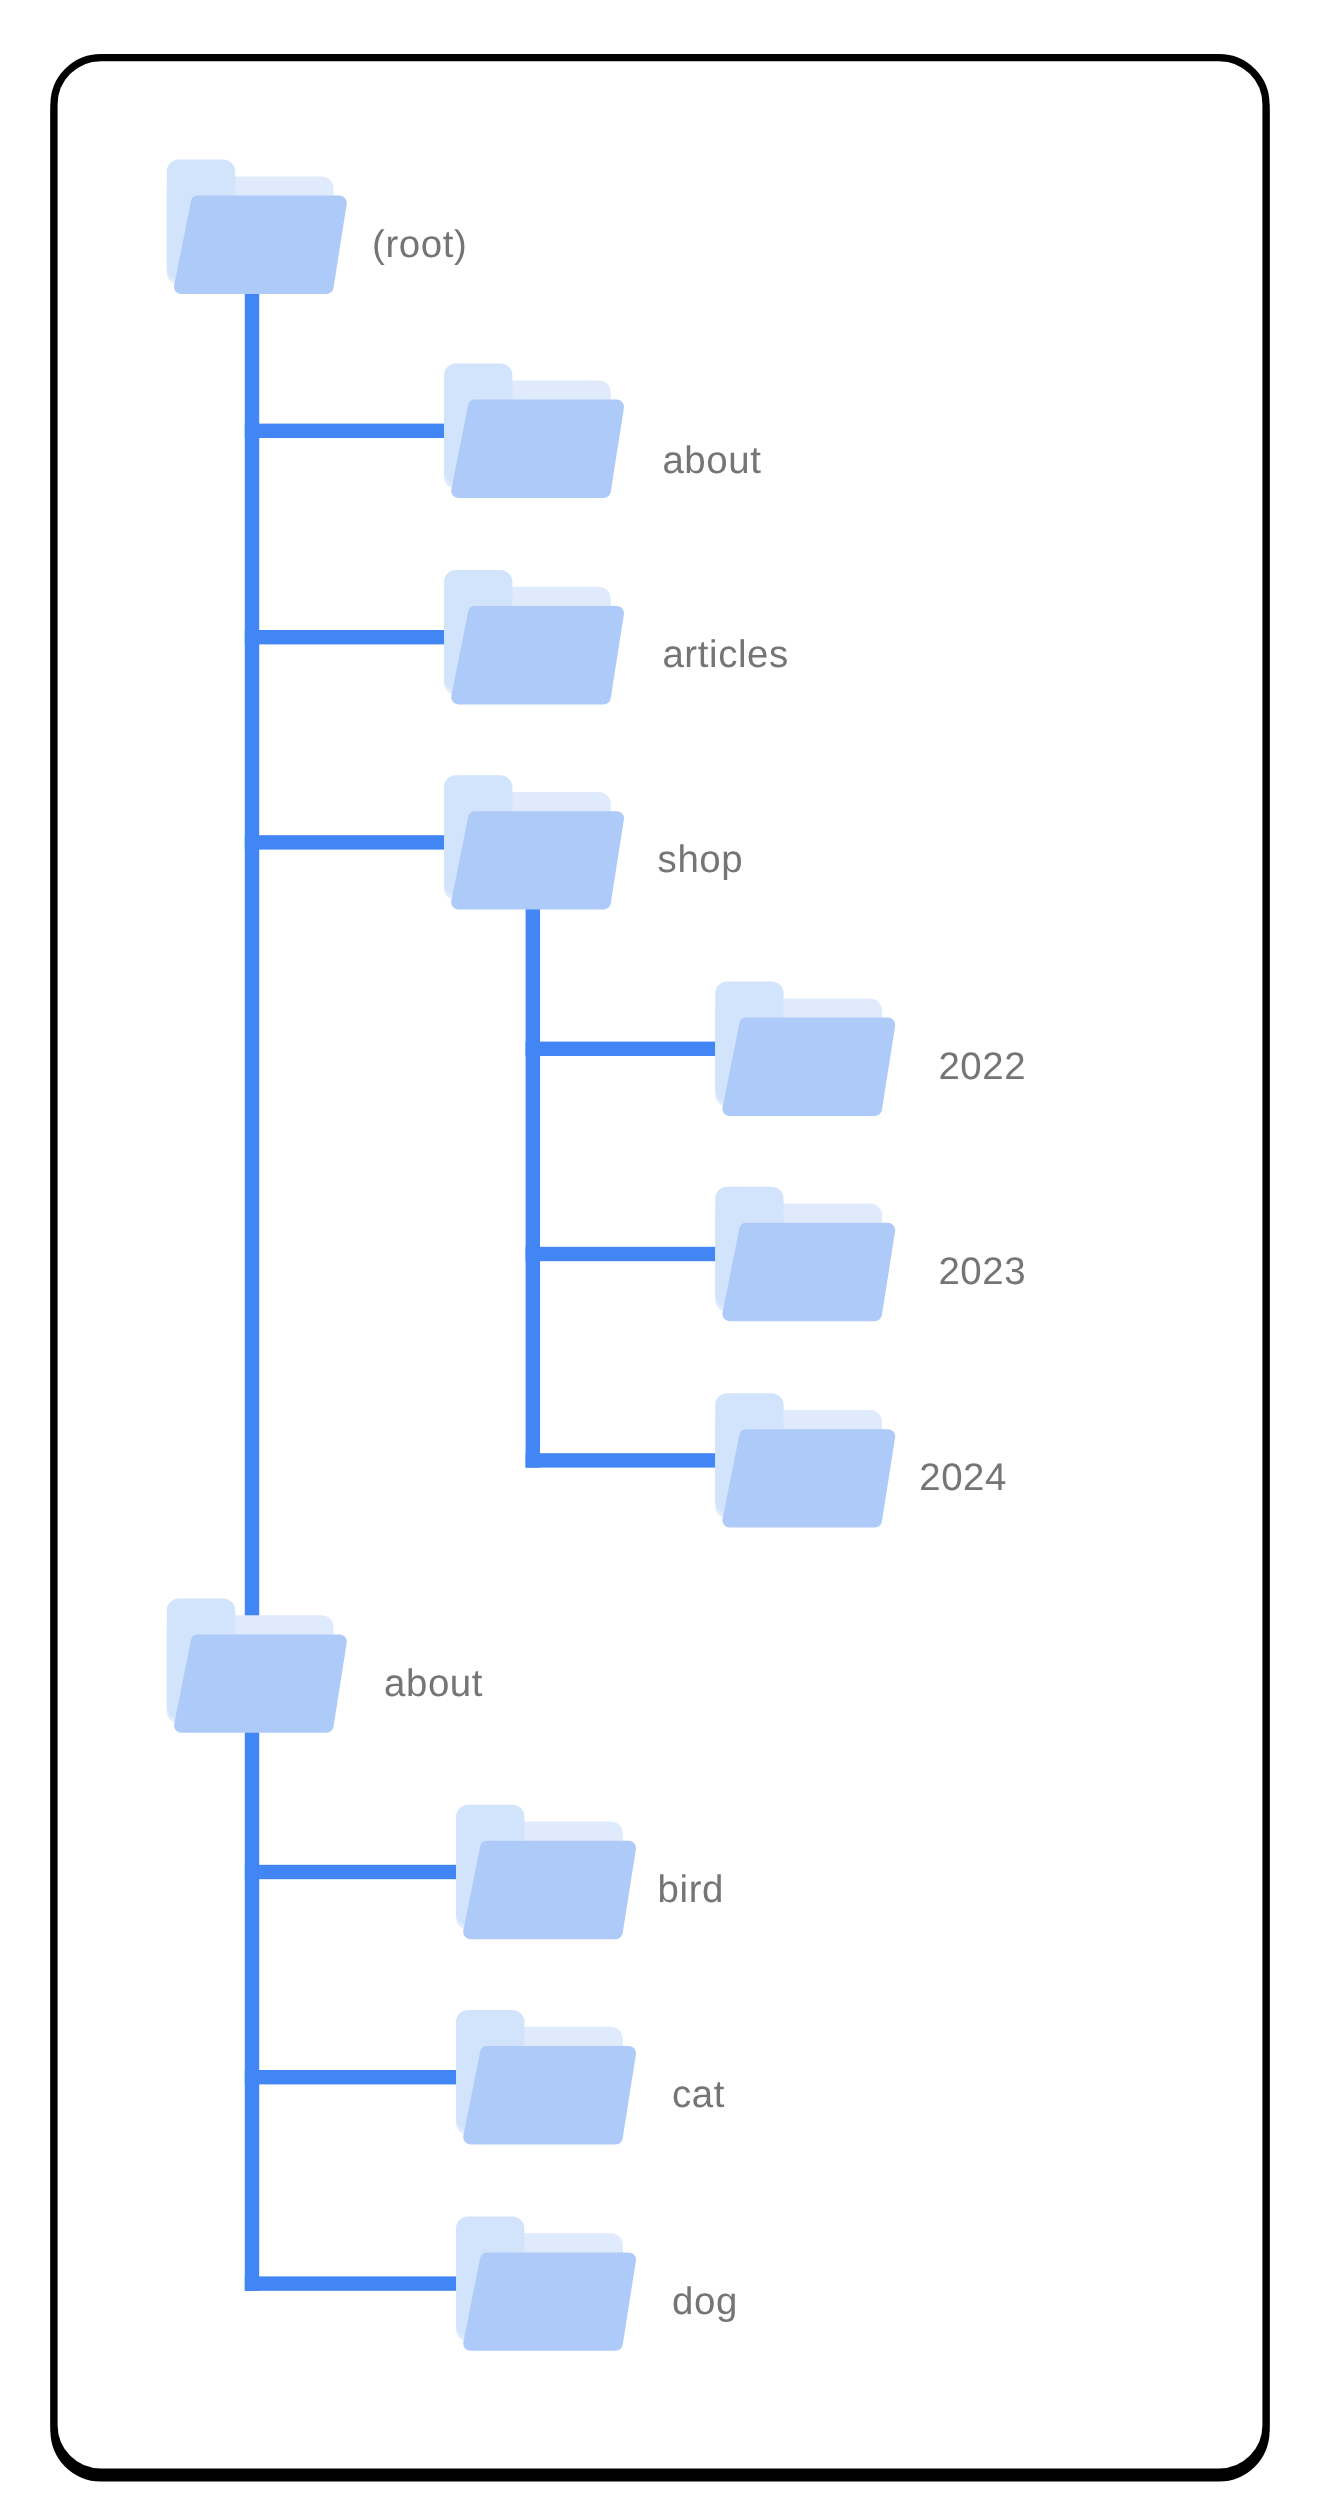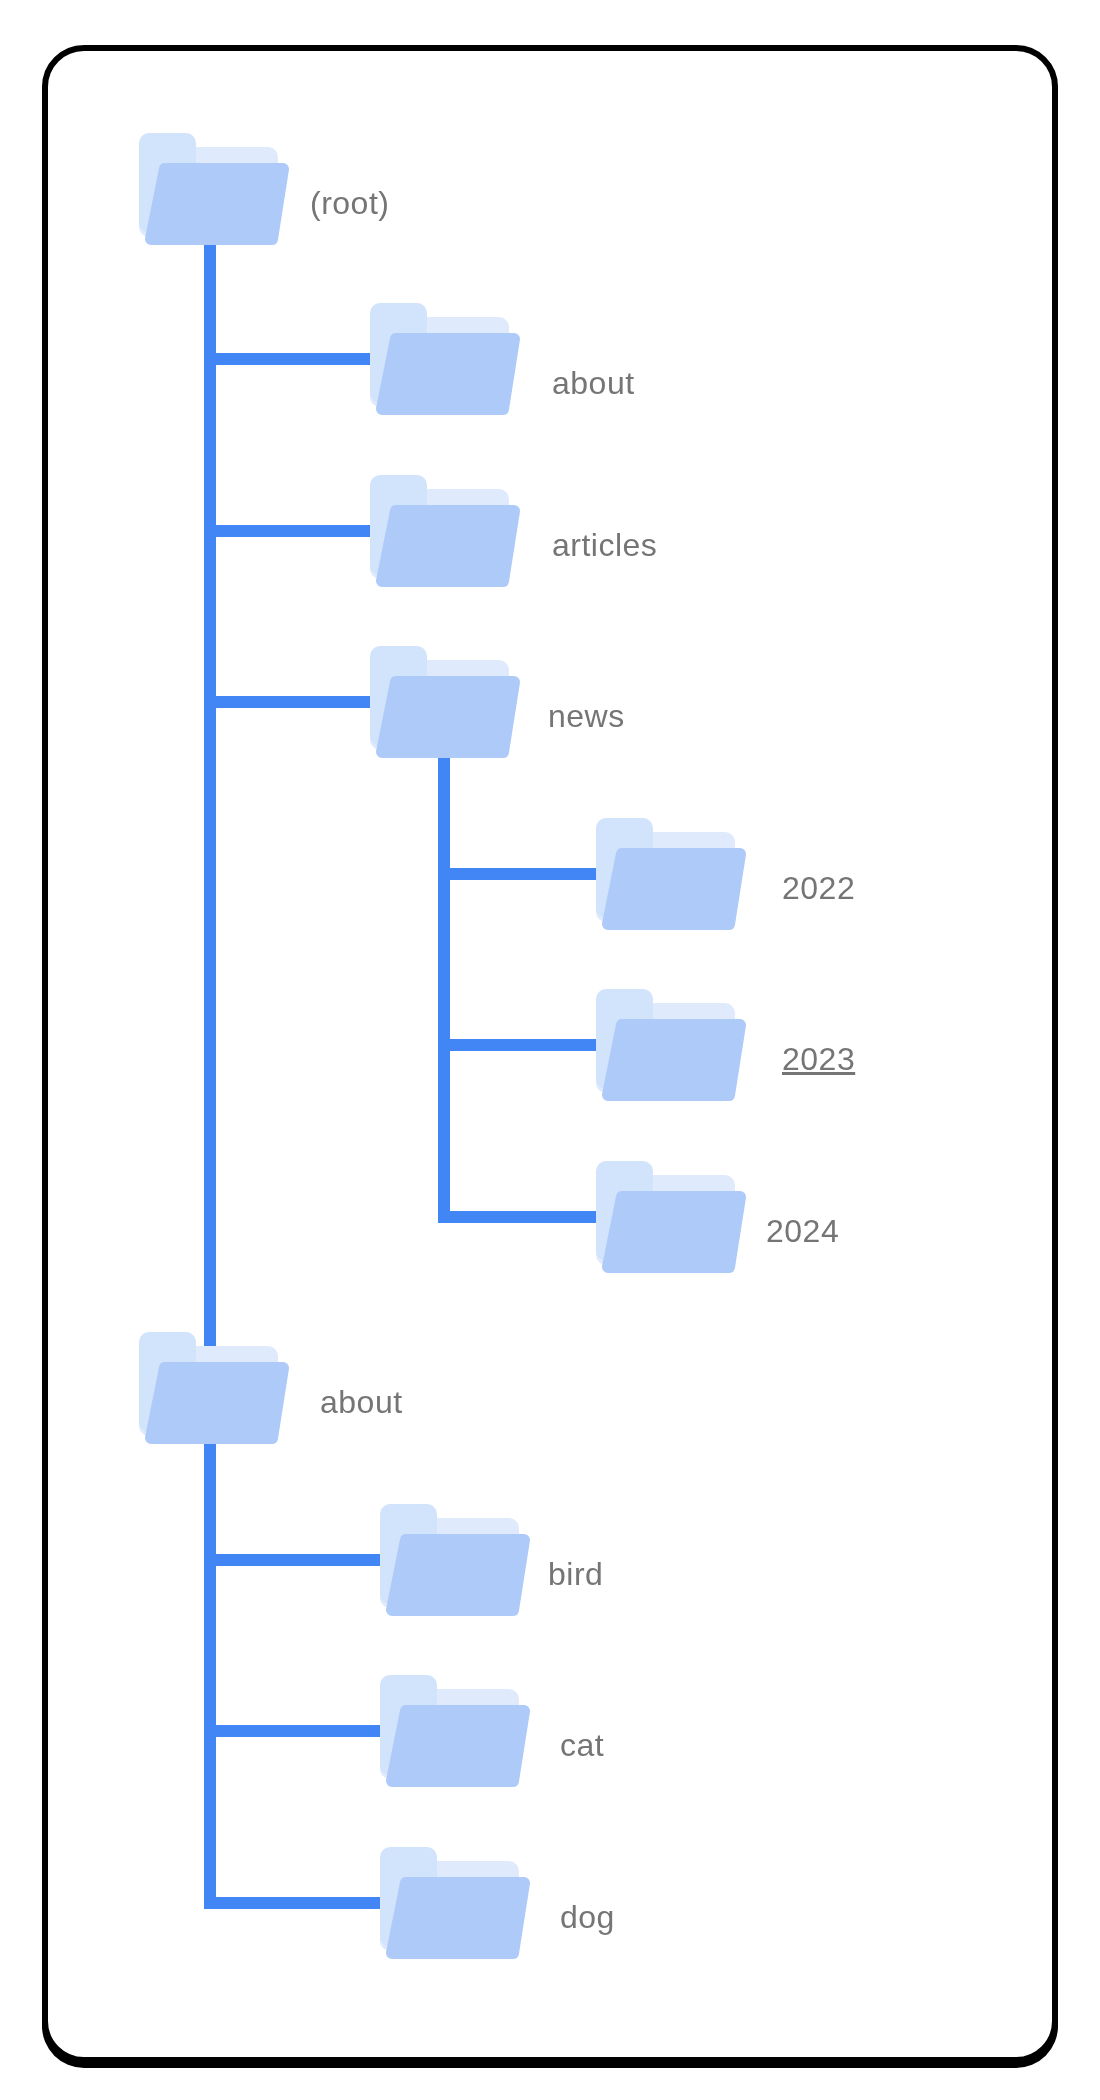--- a/index.html
+++ b/index.html
@@ -87,37 +87,37 @@
       <path class="f-front" d="M26,36 L144,36 L133,106 L12,106 Z"></path>
     </svg>
     <div class="label" style="left: 182px; top: 42px;">articles</div>
   </div>
       <div class="node" style="left: 370px; top: 646px;">
     <svg class="folder" width="150" height="113" viewBox="0 0 150 113" aria-hidden="true">
       <rect class="f-sheet" x="0" y="14" width="139" height="90" rx="10"></rect>
       <rect class="f-back" x="0" y="0" width="57" height="100" rx="10"></rect>
       <path class="f-front" d="M26,36 L144,36 L133,106 L12,106 Z"></path>
     </svg>
-    <div class="label" style="left: 178px; top: 42px;">news</div>
+    <div class="label" style="left: 178px; top: 42px;">shop</div>
   </div>
       <div class="node" style="left: 596px; top: 818px;">
     <svg class="folder" width="150" height="113" viewBox="0 0 150 113" aria-hidden="true">
       <rect class="f-sheet" x="0" y="14" width="139" height="90" rx="10"></rect>
       <rect class="f-back" x="0" y="0" width="57" height="100" rx="10"></rect>
       <path class="f-front" d="M26,36 L144,36 L133,106 L12,106 Z"></path>
     </svg>
     <div class="label" style="left: 186px; top: 42px;">2022</div>
   </div>
       <div class="node" style="left: 596px; top: 989px;">
     <svg class="folder" width="150" height="113" viewBox="0 0 150 113" aria-hidden="true">
       <rect class="f-sheet" x="0" y="14" width="139" height="90" rx="10"></rect>
       <rect class="f-back" x="0" y="0" width="57" height="100" rx="10"></rect>
       <path class="f-front" d="M26,36 L144,36 L133,106 L12,106 Z"></path>
     </svg>
-    <div class="label" style="left: 186px; top: 42px; text-decoration: underline;">2023</div>
+    <div class="label" style="left: 186px; top: 42px;">2023</div>
   </div>
       <div class="node" style="left: 596px; top: 1161px;">
     <svg class="folder" width="150" height="113" viewBox="0 0 150 113" aria-hidden="true">
       <rect class="f-sheet" x="0" y="14" width="139" height="90" rx="10"></rect>
       <rect class="f-back" x="0" y="0" width="57" height="100" rx="10"></rect>
       <path class="f-front" d="M26,36 L144,36 L133,106 L12,106 Z"></path>
     </svg>
     <div class="label" style="left: 170px; top: 42px;">2024</div>
   </div>
       <div class="node" style="left: 139px; top: 1332px;">

